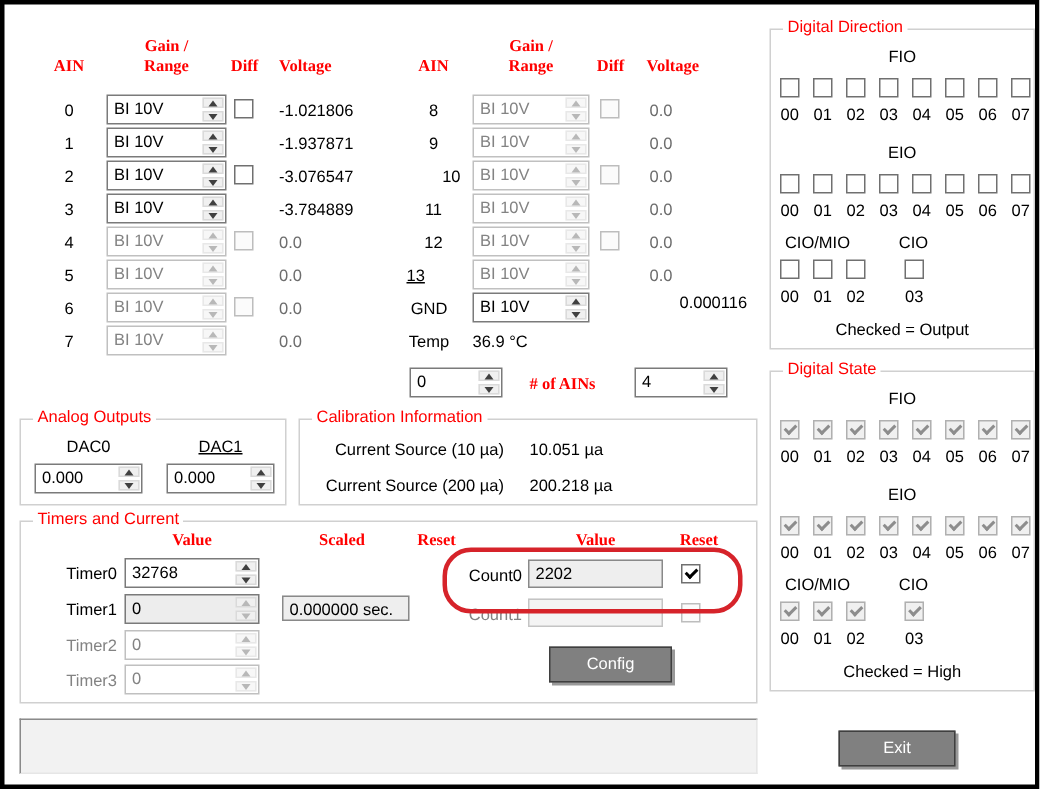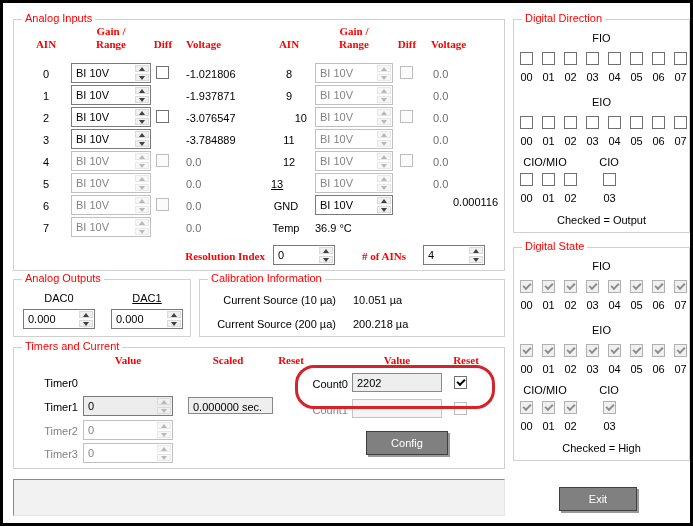--- a/index.html
+++ b/index.html
@@ -42,23 +42,20 @@
            box-shadow:2px 2px 0 rgba(0,0,0,0.40); text-align:center; line-height:22px; cursor:pointer; }
   .annot { position:absolute; border:3px solid #d6232a; border-radius:19px; pointer-events:none; z-index:9; }
   .panel-sunken { position:absolute; box-sizing:border-box; background:#f2f2f2;
                   border:1px solid; border-color:#8a8a8a #e6e6e6 #e6e6e6 #8a8a8a; }
 </style>
 </head>
 <body>
 
 <div id="win">
 
-  <div class="group" style="left:10px;top:16px;width:492px;height:252px">
-    <span class="gtitle">Analog Inputs</span>
-  </div>
 
   <div class="group" style="left:10px;top:276px;width:178px;height:58px">
     <span class="gtitle">Analog Outputs</span>
   </div>
 
   <div class="group" style="left:196px;top:276px;width:306px;height:58px">
     <span class="gtitle">Calibration Information</span>
   </div>
 
   <div class="group" style="left:10px;top:344px;width:492px;height:122px">
@@ -287,33 +284,32 @@
           <div class="tu"></div>
         </div>
         <div class="b">
           <div class="td"></div>
         </div>
       </div>
     </div>
     <div class="t" style="left: 430px; top: 192px; margin-left: 20px;">0.000116</div>
     <div class="t" style="left: 262px; top: 218px; width: 42px; text-align: center;">Temp</div>
     <div class="t" style="left: 312px; top: 218px;">36.9 °C</div>
-    <div class="t hdr" style="left: 120px; top: 246px; width: 142px; text-align: right;">Resolution Index</div>
     <div class="spin" style="left: 270px; top: 242px; width: 62px;">
       <div class="v">0</div>
       <div class="btns">
         <div class="b">
           <div class="tu"></div>
         </div>
         <div class="b">
           <div class="td"></div>
         </div>
       </div>
     </div>
-    <div class="t hdr" style="left: 350px; top: 246px; width: 62px; text-align: center;"># of AINs</div>
+    <div class="t hdr" style="left: 350px; top: 246px; width: 62px; text-align: left;"># of AINs</div>
     <div class="spin" style="left: 420px; top: 242px; width: 62px;">
       <div class="v">4</div>
       <div class="btns">
         <div class="b">
           <div class="tu"></div>
         </div>
         <div class="b">
           <div class="td"></div>
         </div>
       </div>
@@ -345,20 +341,31 @@
     <div class="t" style="left: 200px; top: 290px; width: 133px; text-align: right;">Current Source (10 µa)</div>
     <div class="t" style="left: 350px; top: 290px;">10.051 µa</div>
     <div class="t" style="left: 200px; top: 314px; width: 133px; text-align: right;">Current Source (200 µa)</div>
     <div class="t" style="left: 350px; top: 314px;">200.218 µa</div>
     <div class="t hdr" style="left: 95px; top: 350px; width: 60px; text-align: center;">Value</div>
     <div class="t hdr" style="left: 195px; top: 350px; width: 60px; text-align: center;">Scaled</div>
     <div class="t hdr" style="left: 258px; top: 350px; width: 60px; text-align: center;">Reset</div>
     <div class="t hdr" style="left: 364px; top: 350px; width: 60px; text-align: center;">Value</div>
     <div class="t hdr" style="left: 433px; top: 350px; width: 60px; text-align: center;">Reset</div>
     <div class="t" style="left: 28px; top: 373px; width: 47px; text-align: right;">Timer0</div>
+    <div class="spin" style="left: 80px; top: 369px; width: 90px;">
+      <div class="v">32768</div>
+      <div class="btns">
+        <div class="b">
+          <div class="tu"></div>
+        </div>
+        <div class="b">
+          <div class="td"></div>
+        </div>
+      </div>
+    </div>
     <div class="t" style="left: 28px; top: 397px; width: 47px; text-align: right;">Timer1</div>
     <div class="spin ro" style="left: 80px; top: 393px; width: 90px;">
       <div class="v">0</div>
       <div class="btns">
         <div class="b">
           <div class="tu"></div>
         </div>
         <div class="b">
           <div class="td"></div>
         </div>

